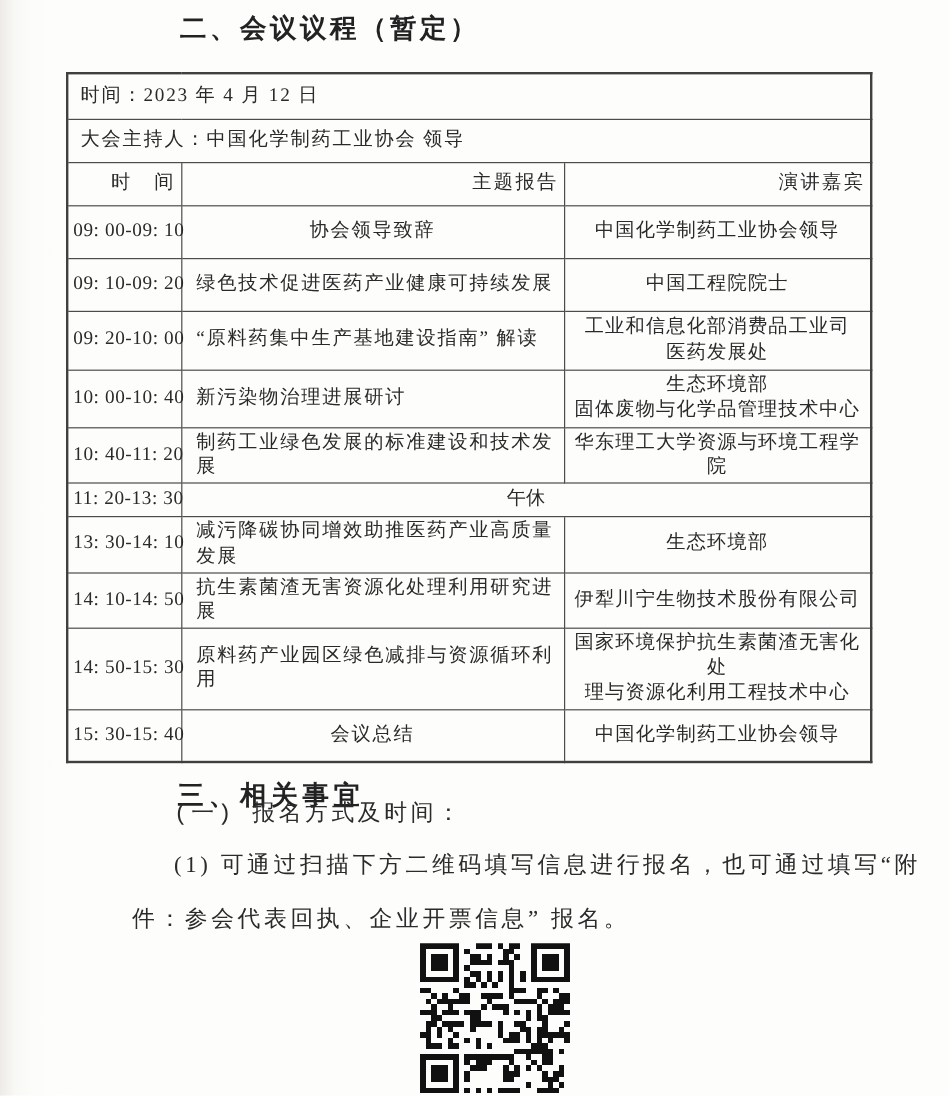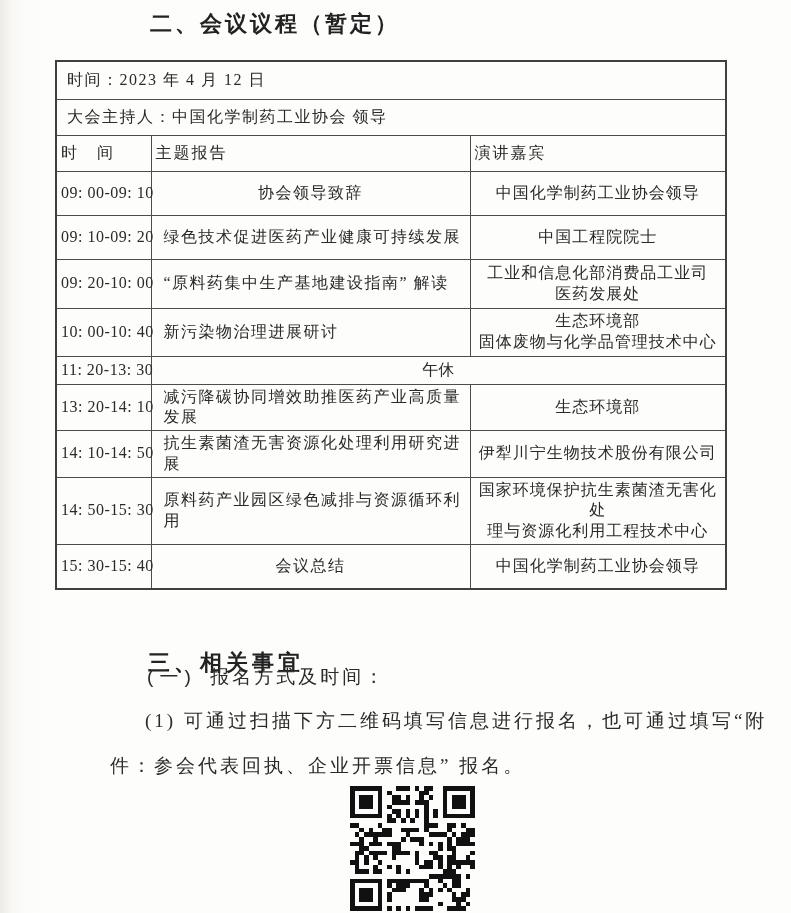--- a/index.html
+++ b/index.html
@@ -40,21 +40,21 @@
   col.c-topic{width:319px;}
   col.c-speaker{width:256px;}
   .meta-cell{
     font-weight:bold;
     letter-spacing:1.5px;
     padding-left:10px !important;
     text-align:left;
   }
   th.head-cell{
     font-weight:bold;
-    text-align:left;
+    text-align:right;
     letter-spacing:2px;
   }
   td.time-cell{
     text-align:center;
     font-size:14.5px;
     letter-spacing:0.5px;
     white-space:nowrap;
     margin-left:40px;
   }
   td.topic-cell{
@@ -130,26 +130,31 @@
       <td class="topic-cell">“原料药集中生产基地建设指南” 解读</td>
       <td class="speaker-cell">工业和信息化部消费品工业司
 医药发展处</td>
     </tr>
     <tr style="height:48px">
       <td class="time-cell">10: 00-10: 40</td>
       <td class="topic-cell">新污染物治理进展研讨</td>
       <td class="speaker-cell">生态环境部
 固体废物与化学品管理技术中心</td>
     </tr>
+    <tr style="height:42px">
+      <td class="time-cell">10: 40-11: 20</td>
+      <td class="topic-cell">制药工业绿色发展的标准建设和技术发展</td>
+      <td class="speaker-cell">华东理工大学资源与环境工程学院</td>
+    </tr>
     <tr style="height:28px">
       <td class="time-cell">11: 20-13: 30</td>
       <td colspan="2" class="merged-cell">午休</td>
     </tr>
     <tr style="height:46px">
-      <td class="time-cell">13: 20-14: 10</td>
+      <td class="time-cell">13: 30-14: 10</td>
       <td class="topic-cell">减污降碳协同增效助推医药产业高质量发展</td>
       <td class="speaker-cell">生态环境部</td>
     </tr>
     <tr style="height:46px">
       <td class="time-cell">14: 10-14: 50</td>
       <td class="topic-cell">抗生素菌渣无害资源化处理利用研究进展</td>
       <td class="speaker-cell">伊犁川宁生物技术股份有限公司</td>
     </tr>
     <tr style="height:47px">
       <td class="time-cell">14: 50-15: 30</td>

